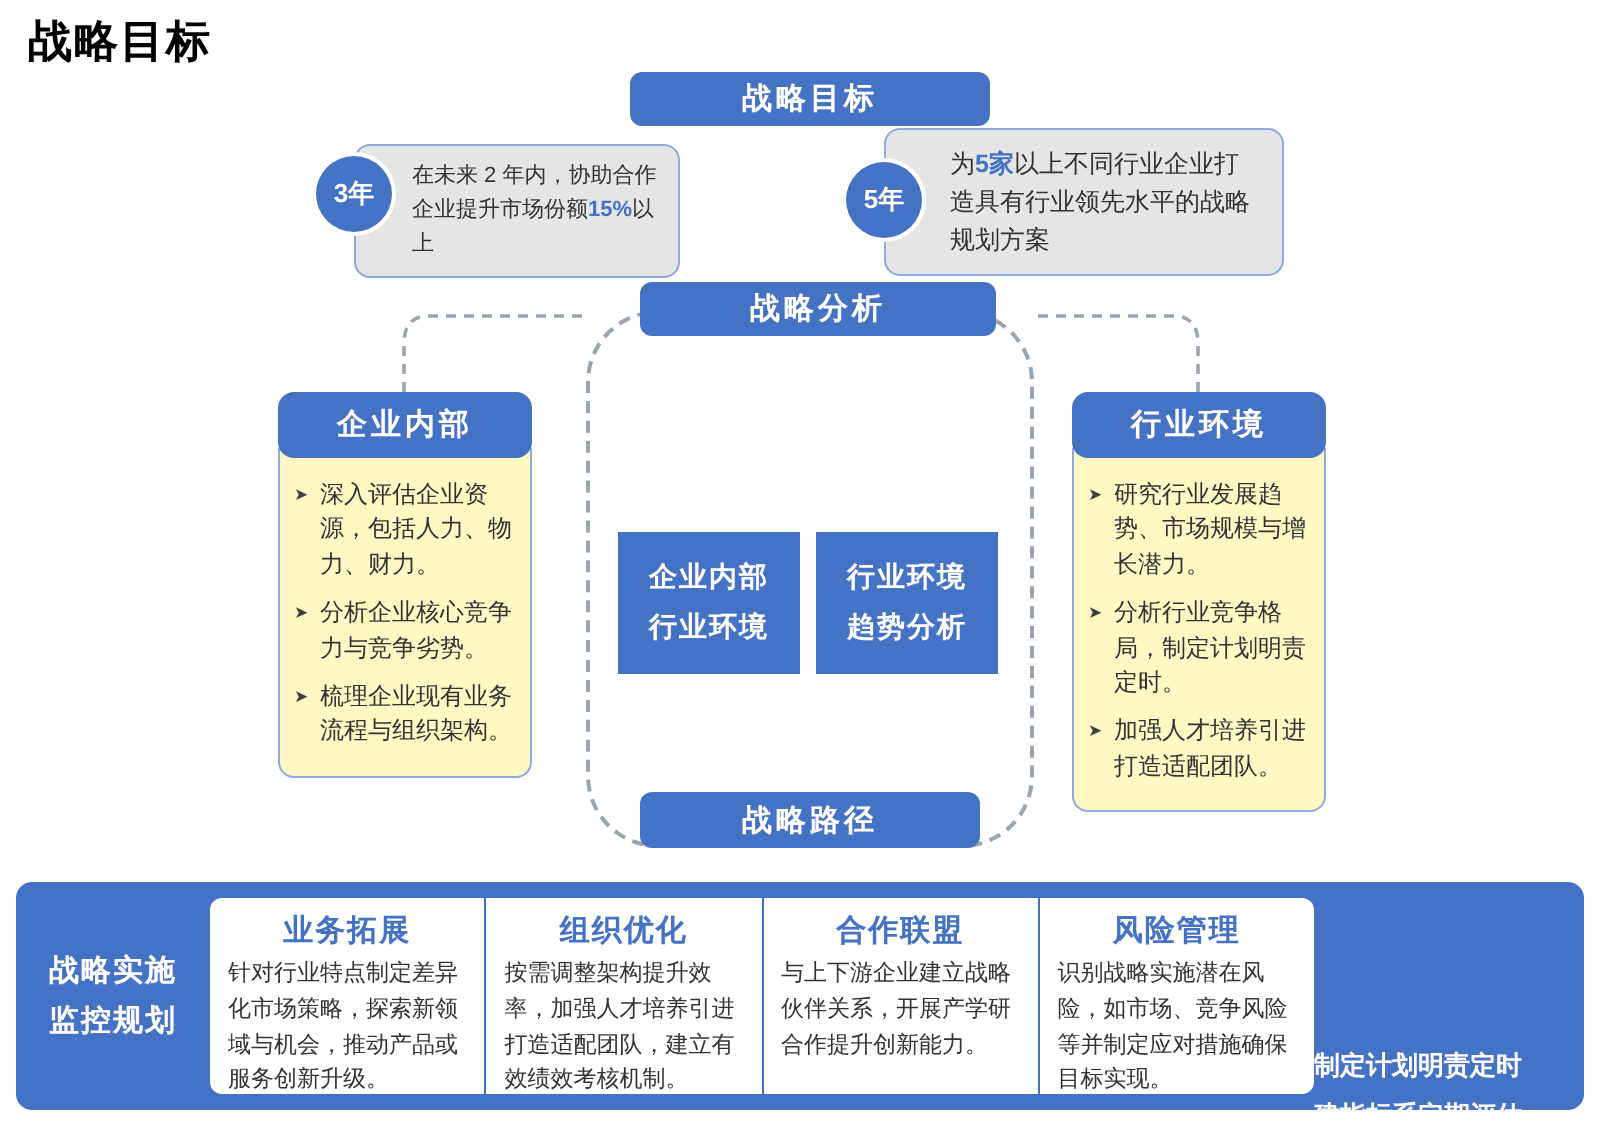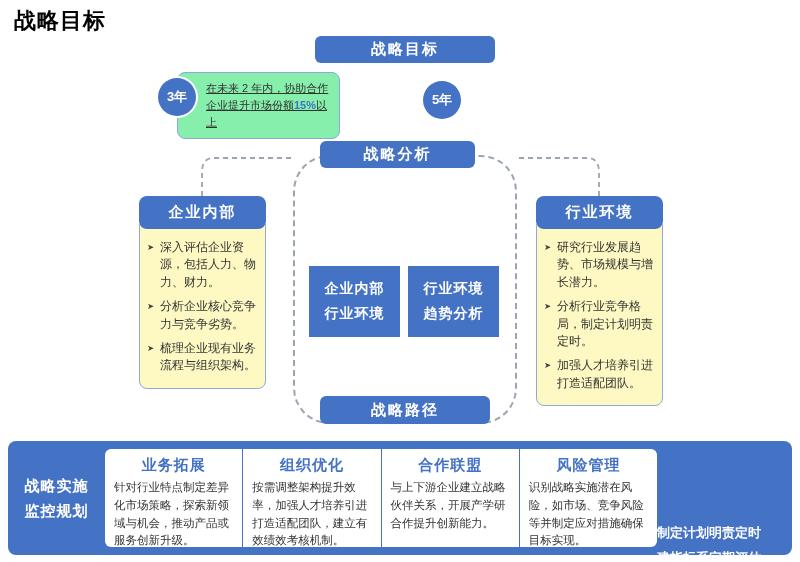--- a/index.html
+++ b/index.html
@@ -11,28 +11,28 @@
     position:absolute; left:14px; top:6px; margin:0;
     font-size:22px; font-weight:bold; color:#000000; letter-spacing:1px;
   }
   
   .pill {
     position:absolute; background:#4472C4; color:#ffffff; font-weight:bold;
     font-size:15px; display:flex; align-items:center; justify-content:center;
     border-radius:6px; z-index:5; letter-spacing:2px;
   }
   .goal-pill     { left:315px; top:36px;  width:180px; height:27px; }
-  .analysis-pill { left:320px; top:141px; width:155px; height:27px; }
+  .analysis-pill { left:320px; top:141px; width:178px; height:27px; }
   .path-pill     { left:320px; top:396px; width:170px; height:28px; }
 
   
   .callout {
     position:absolute; border:1.5px solid #8EA9DB; border-radius:8px;
-    background:#86efac; color:#333333; box-sizing:border-box; z-index:4;
-    display:flex; align-items:center;text-decoration:underline;
+    background:#e5e5e5; color:#333333; box-sizing:border-box; z-index:4;
+    display:flex; align-items:center;
   }
   .callout-3 { left:177px; top:72px; width:163px; min-height:50px; font-size:11px;  line-height:1.55; padding:7px 8px 7px 28px; }
   .callout-5 { left:442px; top:64px; width:200px; min-height:72px; font-size:12.5px; line-height:1.5; padding:8px 10px 8px 32px; }
   .hl { color:#4472C4; font-weight:bold; }
   .year-circle {
     position:absolute; width:38px; height:38px; border-radius:50%;
     background:#4472C4; color:#ffffff; font-weight:bold; font-size:13px;
     display:flex; align-items:center; justify-content:center; z-index:6;
     box-shadow:0 0 0 2px #ffffff;
   }
@@ -122,20 +122,23 @@
     <span>战略目标</span>
   </div>
 
   <div class="callout callout-3">
     <span><span>在未来 2 年内，协助合作企业提升市场份额</span><span class="hl">15%</span><span>以上</span></span>
   </div>
   <div class="year-circle circle-3">
     <span>3年</span>
   </div>
 
+  <div class="callout callout-5">
+    <span><span>为</span><span class="hl">5家</span><span>以上不同行业企业打造具有行业领先水平的战略规划方案</span></span>
+  </div>
   <div class="year-circle circle-5">
     <span>5年</span>
   </div>
 
   <div class="pill analysis-pill">
     <span>战略分析</span>
   </div>
 
   <div class="side-panel panel-left">
     <div class="panel-header">

